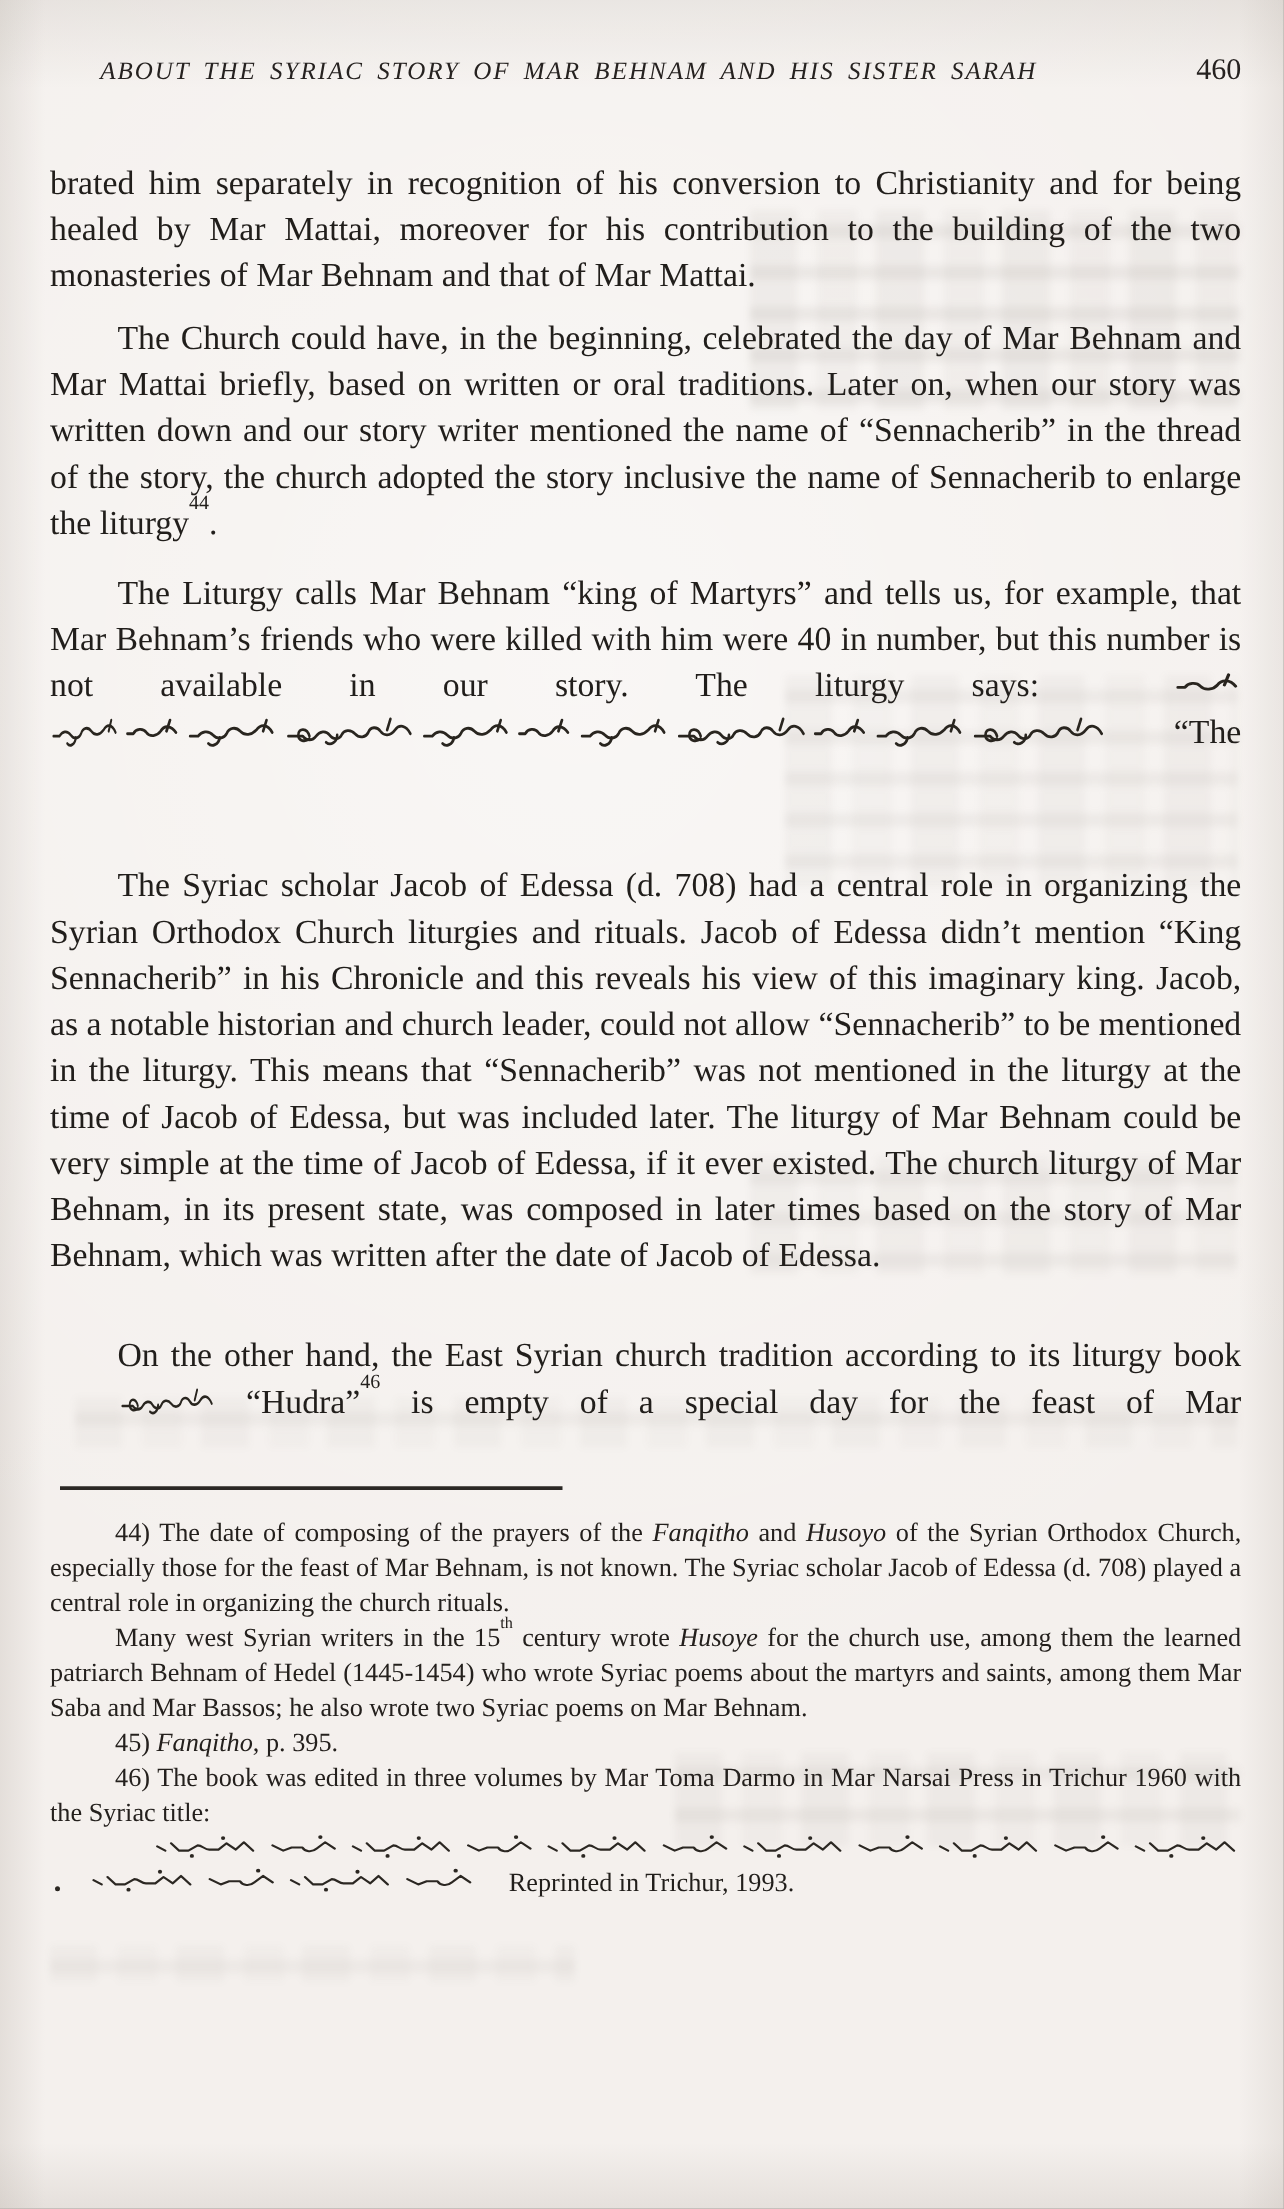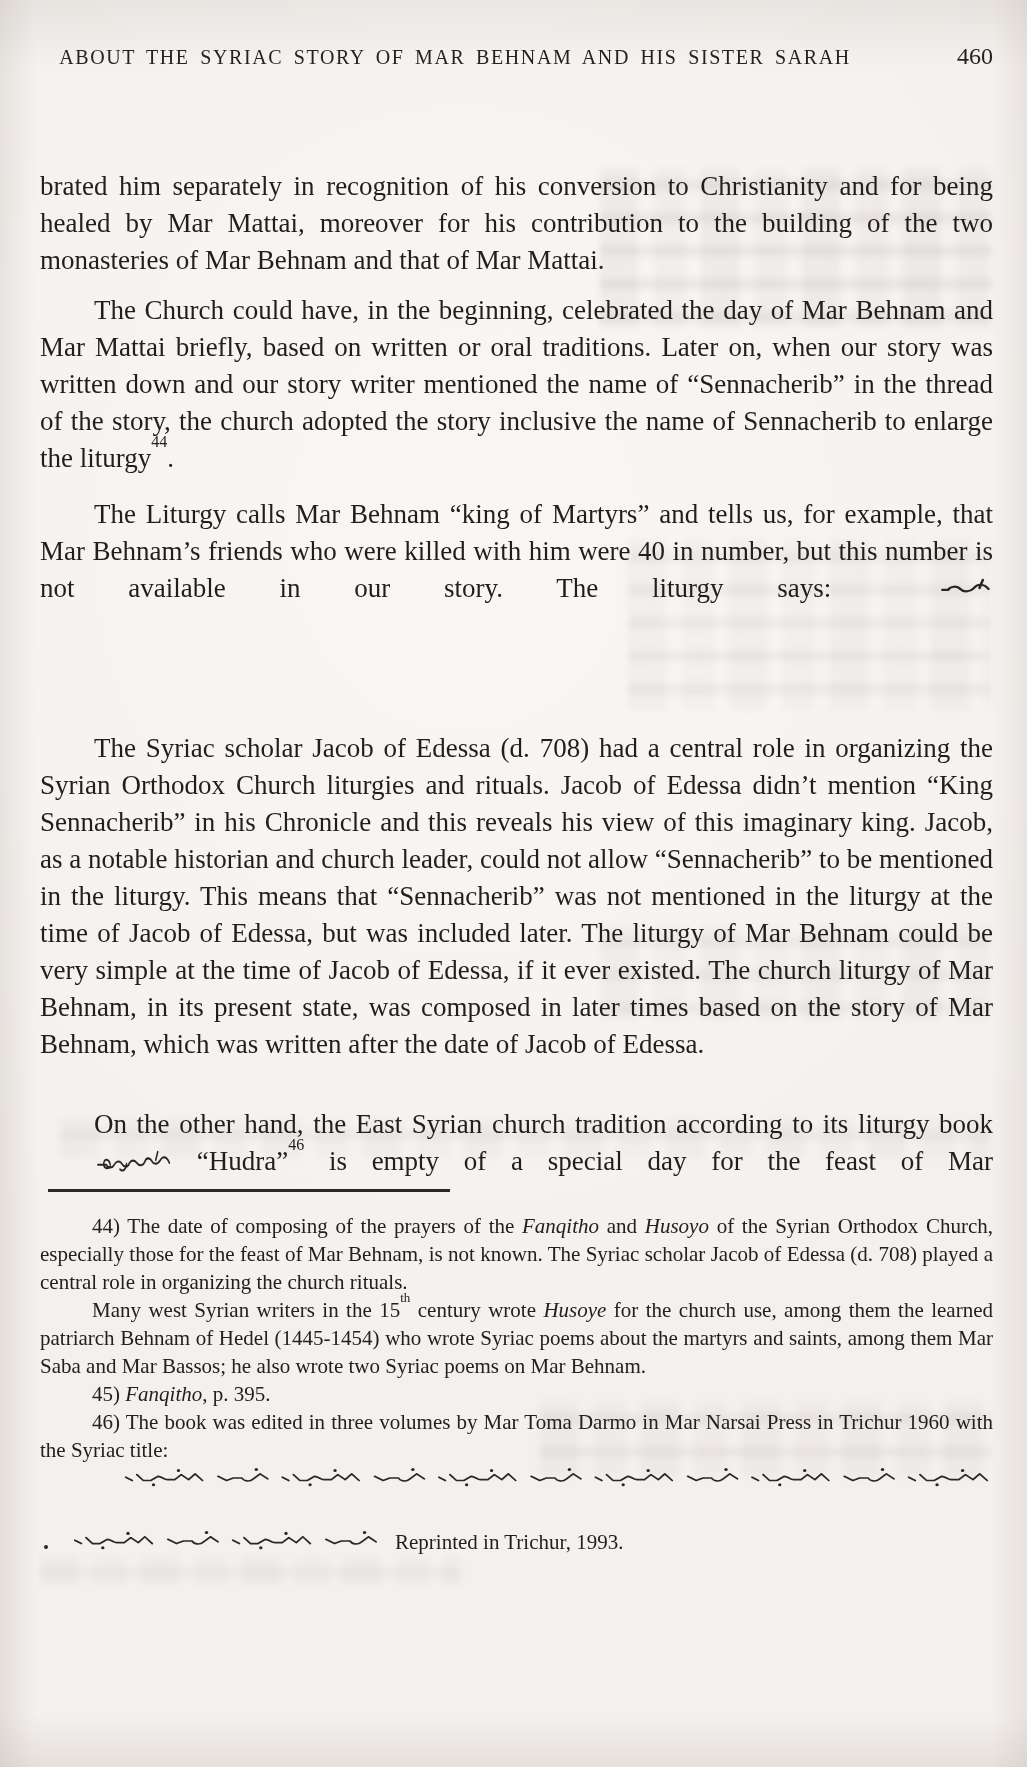--- a/index.html
+++ b/index.html
@@ -24,41 +24,41 @@
     opacity:.5;
     background:
       repeating-linear-gradient(90deg, rgba(128,120,112,.14) 0 38px, rgba(128,120,112,0) 38px 54px, rgba(128,120,112,.10) 54px 86px, rgba(128,120,112,0) 86px 101px),
       repeating-linear-gradient(180deg, rgba(128,120,112,0) 0 10px, rgba(128,120,112,.20) 13px 21px, rgba(128,120,112,0) 24px 33px);
     background-blend-mode:multiply;
     pointer-events:none;
   }
   .hdr{position:absolute;top:46px;left:40px;width:953px;height:30px;}
   .hdr-title{
     position:absolute;left:0;width:830px;text-align:center;
-    font-size:20px;letter-spacing:1.6px;word-spacing:4px;color:#262220;
+    font-size:20px;letter-spacing:1.6px;word-spacing:4px;color:#262220;font-style:italic;
   }
   .hdr-num{position:absolute;right:0;top:-3px;font-size:24px;color:#262220;}
   .para, .para-group, .footnotes{
     position:absolute;left:40px;width:953px;
   }
   .para, .para-part{
-    font-size:27px;line-height:37px;text-align:justify;color:#211e1b;margin-top:40px;
+    font-size:27px;line-height:37px;text-align:justify;color:#211e1b;
   }
   .indent{text-indent:54px;}
   .jlast{text-align-last:justify;}
   sup.ref{font-size:16px;position:relative;top:-10px;line-height:0;}
   .syr{display:inline-block;}
   .syr svg{display:inline-block;vertical-align:-4px;}
   .syr-row{display:flex;justify-content:space-between;align-items:center;height:37px;}
   .syr-row .q{font-size:27px;white-space:nowrap;}
   .fn-rule{position:absolute;left:48px;width:402px;height:3px;background:#2b2825;}
   .footnotes{font-size:21px;line-height:28px;}
   .fn{margin:0;text-align:justify;text-indent:52px;color:#24201d;}
   .fn-syr1{height:28px;display:flex;justify-content:flex-end;align-items:center;}
-  .fn-syr2-row{height:28px;display:flex;align-items:center;gap:10px;margin-top:36px;}
+  .fn-syr2-row{height:28px;display:flex;align-items:center;gap:22px;}
   .fn-syr2-row .fn-text{font-size:21px;}
   .sym-serto path{stroke:#29251f;stroke-width:2.3;fill:none;stroke-linecap:round;stroke-linejoin:round;}
   .sym-mad path{stroke:#2b2722;stroke-width:2;fill:none;stroke-linecap:round;stroke-linejoin:round;}
   .sym-mad circle{fill:#2b2722;stroke:none;}
   .dotfill{fill:#2b2722;}
 </style>
 </head>
 <body>
 
 <div class="page">
@@ -112,20 +112,36 @@
   <div class="para indent" style="top:252px">
     <span>The Church could have, in the beginning, celebrated the day of Mar Behnam and Mar Mattai briefly, based on written or oral traditions. Later on, when our story was written down and our story writer mentioned the name of “Sennacherib” in the thread of the story, the church adopted the story inclusive the name of Sennacherib to enlarge the liturgy</span><sup class="ref">44</sup><span>.</span>
   </div>
 
   <div class="para-group" style="top:456px">
     <div class="para-part indent jlast">
       <span>The Liturgy calls Mar Behnam “king of Martyrs” and tells us, for example, that Mar Behnam’s friends who were killed with him were 40 in number, but this number is not available in our story. The liturgy says: </span><span class="syr" title="ܛܟܣܐ"><svg width="54" height="24" viewBox="0 0 54 24">
             <use href="#w3" x="0" y="0" width="54" height="24"></use>
           </svg></span>
     </div>
+    <div class="syr-row" title="ܕܩܕܝܫܐ ܡܪܝ ܒܗܢܡ ܡܠܟܐ ܕܣܗ̈ܕܐ ܘܣܪܐ ܚܬܗ ܥܡ ܐܪܒܥܝܢ ܚܒܪ̈ܘܗܝ ܕܐܬܩܛܠܘ ܥܡܗ">
+      <svg width="848" height="28" viewBox="0 0 860 28">
+        <use href="#w2" x="745" y="1" width="112" height="26"></use>
+        <use href="#w1" x="668" y="1" width="74" height="26"></use>
+        <use href="#w3" x="618" y="1" width="46" height="26"></use>
+        <use href="#w2" x="505" y="1" width="110" height="26"></use>
+        <use href="#w1" x="428" y="1" width="74" height="26"></use>
+        <use href="#w3" x="378" y="1" width="46" height="26"></use>
+        <use href="#w1" x="300" y="1" width="74" height="26"></use>
+        <use href="#w2" x="188" y="1" width="108" height="26"></use>
+        <use href="#w1" x="110" y="1" width="74" height="26"></use>
+        <use href="#w3" x="60" y="1" width="46" height="26"></use>
+        <use href="#w1" x="0" y="1" width="56" height="26"></use>
+      </svg>
+      <span class="q">“The</span>
+    </div>
   </div>
 
   <div class="para indent" style="top:690px">
     <span>The Syriac scholar Jacob of Edessa (d. 708) had a central role in organizing the Syrian Orthodox Church liturgies and rituals. Jacob of Edessa didn’t mention “King Sennacherib” in his Chronicle and this reveals his view of this imaginary king. Jacob, as a notable historian and church leader, could not allow “Sennacherib” to be mentioned in the liturgy. This means that “Sennacherib” was not mentioned in the liturgy at the time of Jacob of Edessa, but was included later. The liturgy of Mar Behnam could be very simple at the time of Jacob of Edessa, if it ever existed. The church liturgy of Mar Behnam, in its present state, was composed in later times based on the story of Mar Behnam, which was written after the date of Jacob of Edessa.</span>
   </div>
 
   <div class="para indent jlast" style="top:1066px">
     <span>On the other hand, the East Syrian church tradition according to its liturgy book </span><span class="syr" title="ܚܘܕܪܐ"><svg width="78" height="24" viewBox="0 0 78 24">
           <use href="#w2" x="0" y="0" width="78" height="24"></use>
         </svg></span><span> “Hudra”</span><sup class="ref">46</sup><span> is empty of a special day for the feast of Mar</span>

